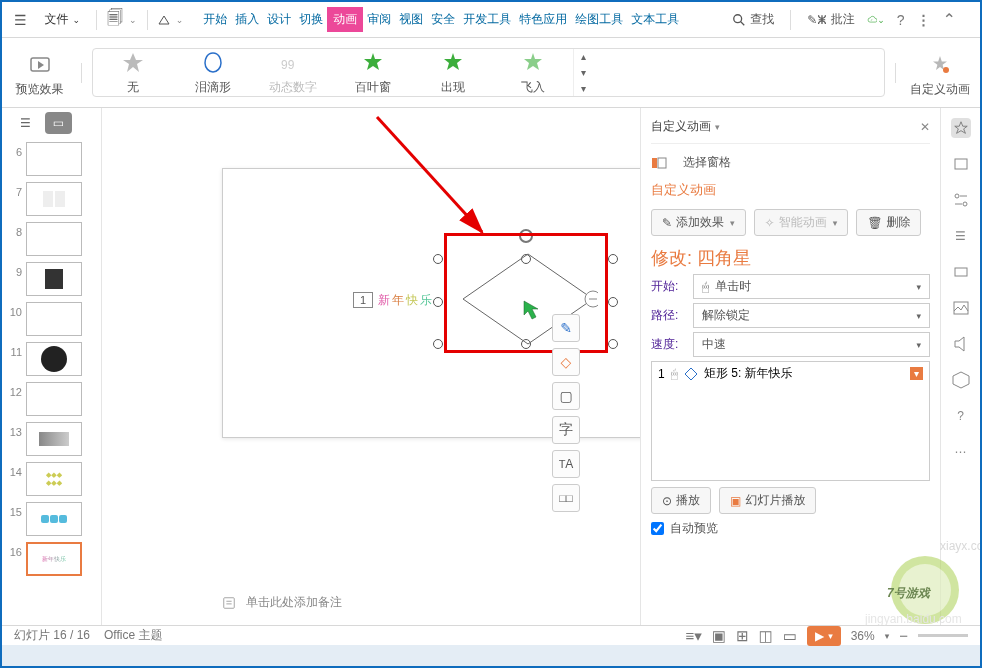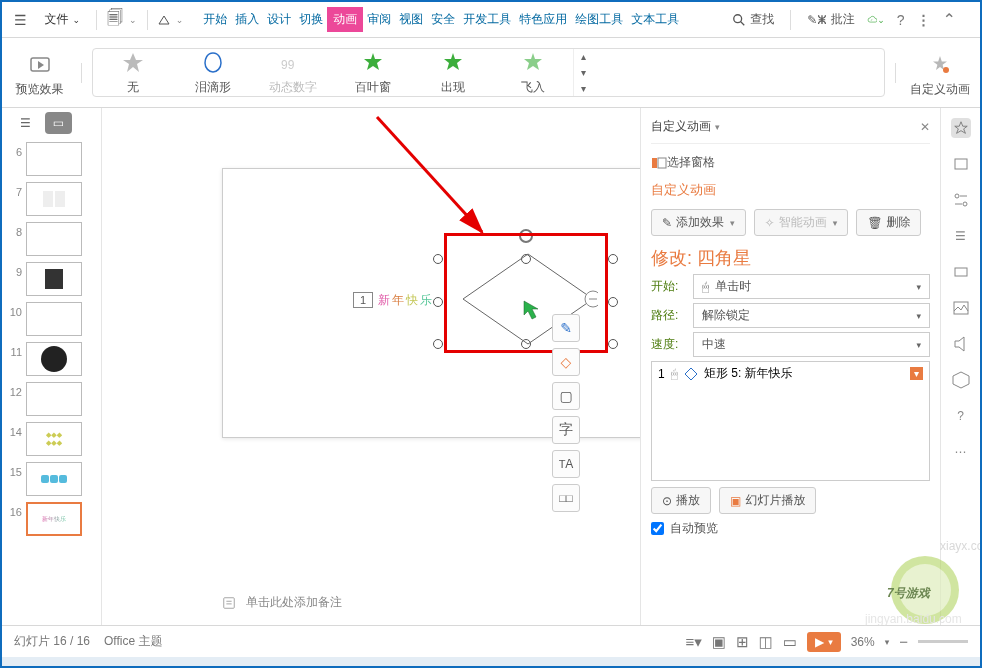--- a/index.html
+++ b/index.html
@@ -56,41 +56,41 @@
 .cursor-arrow { position: absolute; left: 84px; top: 40px; }
 .float-toolbar { position: absolute; left: 450px; top: 206px; width: 30px; display: flex; flex-direction: column; gap: 6px; }
 .float-btn { width: 28px; height: 28px; border: 1px solid #ccc; background: #fcfcfc; display: flex; align-items: center; justify-content: center; color: #555; font-size: 14px; border-radius: 3px; }
 .red-box { position: absolute; left: 342px; top: 125px; width: 164px; height: 120px; border: 3px solid #e40000; pointer-events: none; }
 .red-arrow { position: absolute; left: 270px; top: 4px; }
 .notes-bar { position: absolute; left: 120px; bottom: 14px; display: flex; align-items: center; gap: 10px; color: #888; font-size: 11px; }
 .panel { width: 300px; border-left: 1px solid #e5e5e5; background: #fff; padding: 6px 10px; position: relative; }
 .panel-title { display: flex; align-items: center; padding: 4px 0 8px; color: #444; border-bottom: 1px solid #eee; }
 .panel-close { margin-left: auto; color: #888; cursor: pointer; }
 .panel-btn-row { display: flex; align-items: center; margin: 10px 0; gap: 8px; }
-.sel-pane { color: #555; display: flex; align-items: center; gap: 0; }
+.sel-pane { color: #555; display: flex; align-items: center; gap: 16px; }
 .p-heading { color: #e97b41; font-size: 13px; margin: 8px 0 6px; }
 .btn { border: 1px solid #ccc; border-radius: 3px; background: #f7f7f7; padding: 4px 10px; display: flex; align-items: center; gap: 4px; font-size: 12px; color: #555; cursor: pointer; }
 .btn.dim { color: #bbb; }
 .btn .caret { font-size: 9px; color: #888; margin-left: 2px; }
 .field-row { display: flex; align-items: center; margin: 4px 0; gap: 6px; }
-.field-lbl { width: 36px; color: #4d7c0f; }
+.field-lbl { width: 36px; color: #4c1d95; }
 .field-val { flex: 1; border: 1px solid #ccc; background: #fff; padding: 3px 8px; display: flex; align-items: center; gap: 6px; font-size: 12px; color: #555; }
 .field-val .caret { margin-left: auto; font-size: 9px; color: #666; }
 .mod-title { color: #e97b41; font-size: 18px; margin: 10px 0 4px; }
 .anim-list { border: 1px solid #ccc; height: 120px; margin-top: 4px; }
 .anim-list-row { display: flex; align-items: center; padding: 3px 6px; gap: 6px; font-size: 12px; }
 .anim-list-row .dd { margin-left: auto; background: #e97b41; color: #fff; font-size: 10px; padding: 1px 4px; }
 .reorder-row { display: flex; align-items: center; gap: 8px; color: #aaa; margin: 8px 0 6px; font-size: 12px; }
 .reorder-row .nav-btn { width: 22px; height: 22px; background: #eee; display: flex; align-items: center; justify-content: center; border: 1px solid #ddd; }
 .play-row { display: flex; gap: 8px; margin: 6px 0; }
 .auto-preview { display: flex; align-items: center; gap: 6px; color: #555; margin-top: 6px; }
 .right-rail { width: 40px; border-left: 1px solid #e5e5e5; background: #fff; display: flex; flex-direction: column; align-items: center; gap: 16px; padding-top: 10px; }
 .rail-ic { width: 20px; height: 20px; color: #888; display: flex; align-items: center; justify-content: center; }
 .rail-ic.active { background: #e0e0e0; border-radius: 4px; padding: 2px; }
-.statusbar { height: 32px; background: #fff; border-top: 1px solid #d8d8d8; display: flex; align-items: center; padding: 0 12px; gap: 14px; font-size: 12px; color: #777; }
+.statusbar { height: 20px; background: #fff; border-top: 1px solid #d8d8d8; display: flex; align-items: center; padding: 0 12px; gap: 14px; font-size: 12px; color: #777; }
 .sb-right { margin-left: auto; display: flex; align-items: center; gap: 10px; }
 .sb-ic { color: #777; font-size: 15px; }
 .play-btn-sb { background: #e97b41; color: #fff; padding: 3px 8px; border-radius: 3px; display: flex; align-items: center; gap: 4px; }
 .watermark { position: absolute; right: 0; bottom: 36px; width: 185px; height: 95px; opacity: 0.75; pointer-events: none; }
 </style>
 </head>
 <body>
 
 <div class="titlebar">
   <div class="menu-group">
@@ -260,20 +260,26 @@
         </div>
         <div class="slide-row">
           <span class="slide-num">11</span>
           <div class="thumb">
             <div style="width:26px;height:26px;border-radius:50%;background:#222;margin:auto"></div>
           </div>
         </div>
         <div class="slide-row">
           <span class="slide-num">12</span>
           <div class="thumb"></div>
+        </div>
+        <div class="slide-row">
+          <span class="slide-num">13</span>
+          <div class="thumb">
+            <div style="width:30px;height:14px;background:linear-gradient(90deg,#888,#ccc);margin:auto"></div>
+          </div>
         </div>
         <div class="slide-row">
           <span class="slide-num">14</span>
           <div class="thumb">
             <div style="font-size:7px;color:#cc5;line-height:8px;padding:2px">◆◆◆<br>◆◆◆</div>
           </div>
         </div>
         <div class="slide-row">
           <span class="slide-num">15</span>
           <div class="thumb">

